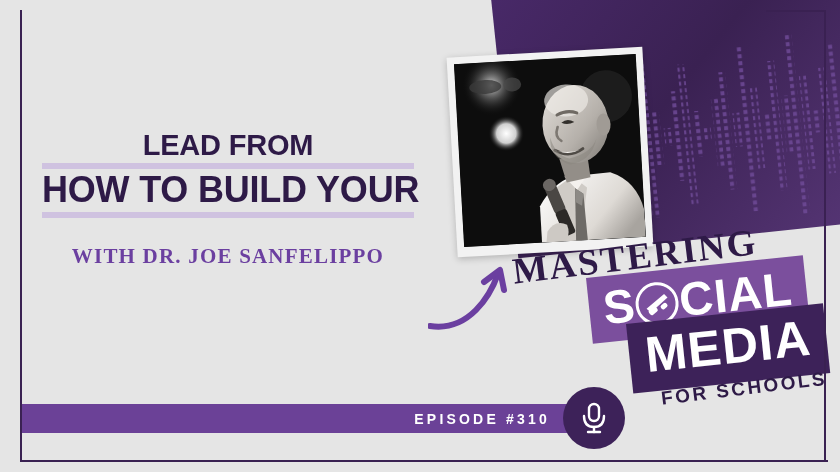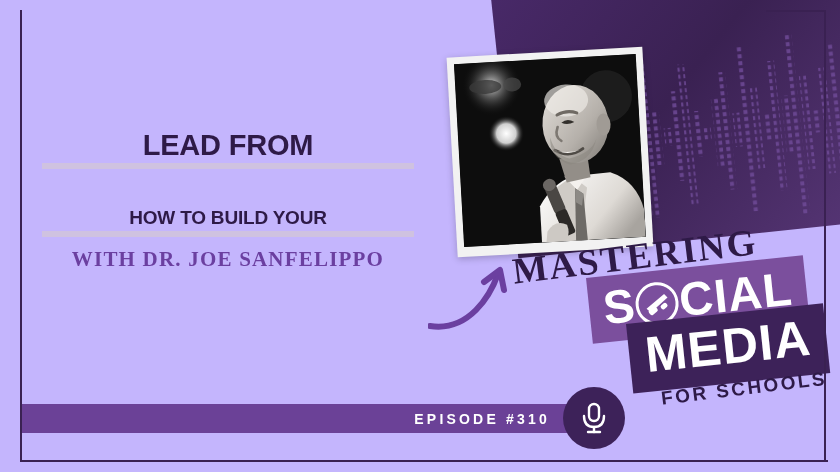--- a/index.html
+++ b/index.html
@@ -7,21 +7,21 @@
   body {
     font-family:"Liberation Sans", sans-serif;
     background:#ffffff;
     overflow:hidden;
     position:relative;
   }
   #canvas {
     position:relative;
     width:840px;
     height:472px;
-    background:#c4b5fd;
+    background:#e5e5e5;
     overflow:hidden;
   }
 
   
   .frame-line { position:absolute; background:#3a2152; }
   .frame-left   { left:20px;  top:10px;  width:2px;  height:452px; }
   .frame-right  { right:14px; top:10px;  width:2px;  height:452px; }
   .frame-bottom { left:20px;  bottom:10px; width:808px; height:2px; }
   .frame-top-r  { right:14px; top:10px;  width:60px; height:2px; }
 
@@ -67,28 +67,28 @@
   }
   .title-line {
     color:#2e1a47;
     font-weight:bold;
     font-size:29px;
     line-height:1.05;
     letter-spacing:-0.2px;
     padding:2px 0 3px 0;
     white-space:nowrap;
   }
-  .title-line.wide { font-size:19px;margin-top:37px; }
+  .title-line.wide { font-size:36px; }
   .rule {
     height:3px;
     background:#cfc2e0;
     width:100%;
   }
   .subtitle {
-    margin-top:10px;
+    margin-top:26px;
     color:#6b3fa0;
     font-family:"Liberation Serif", serif;
     font-weight:bold;
     font-size:21px;
     letter-spacing:1.2px;
     white-space:nowrap;
   }
 
   
   .arrow {

